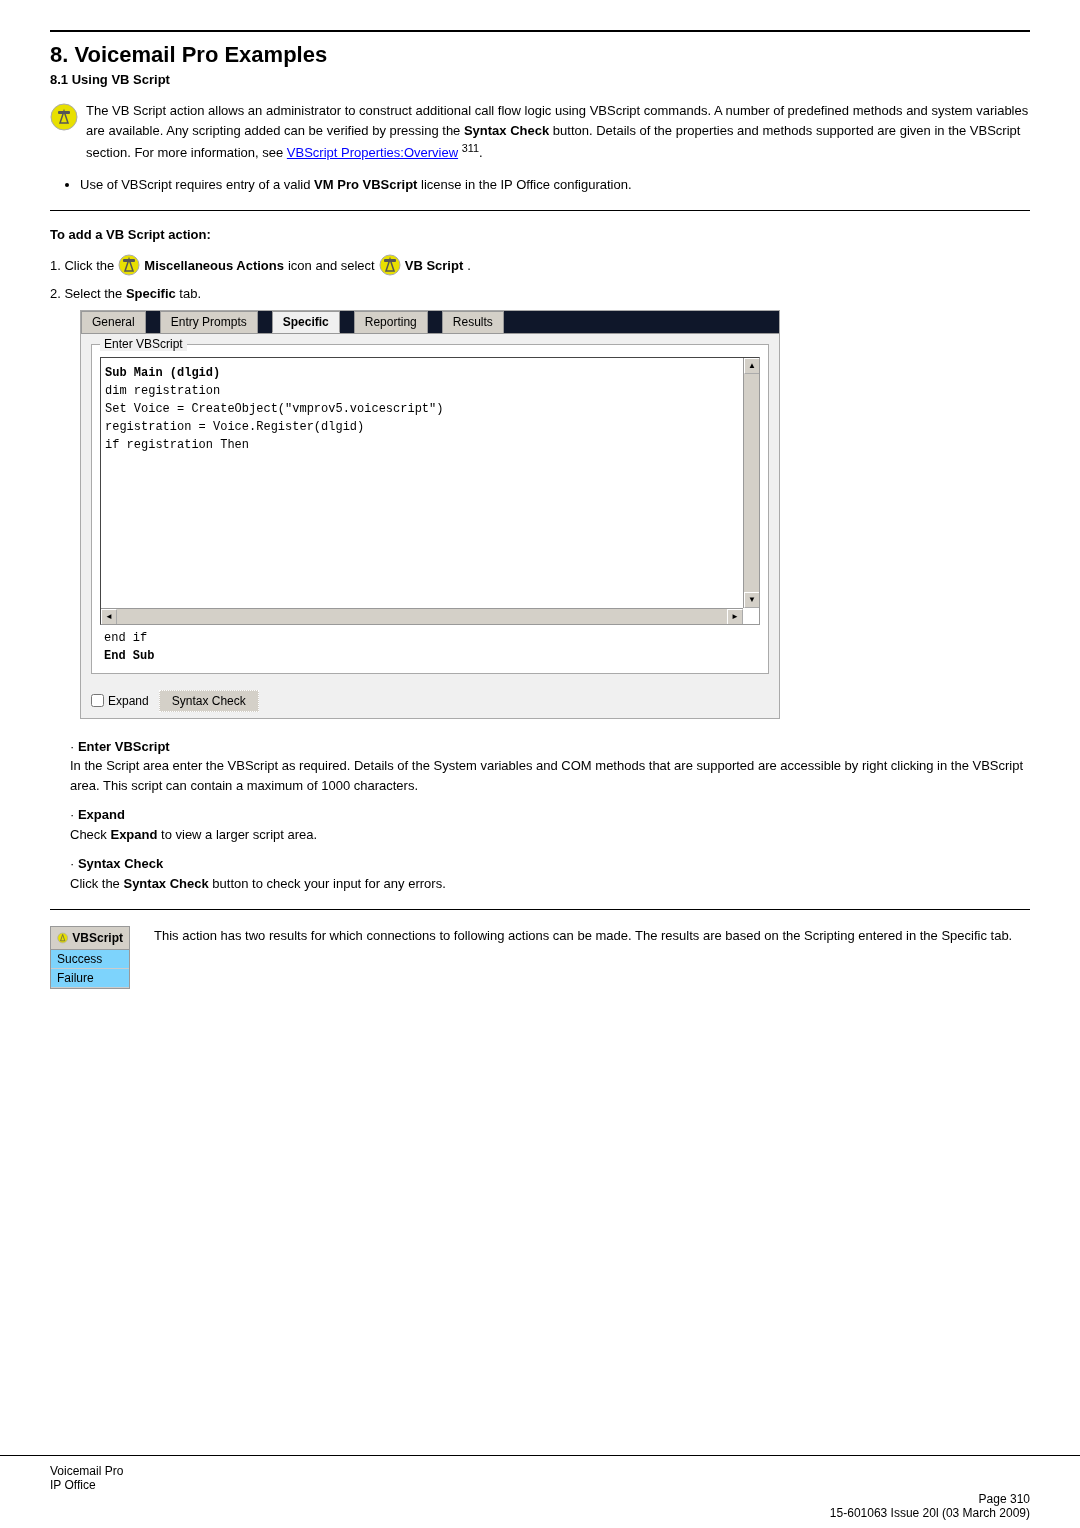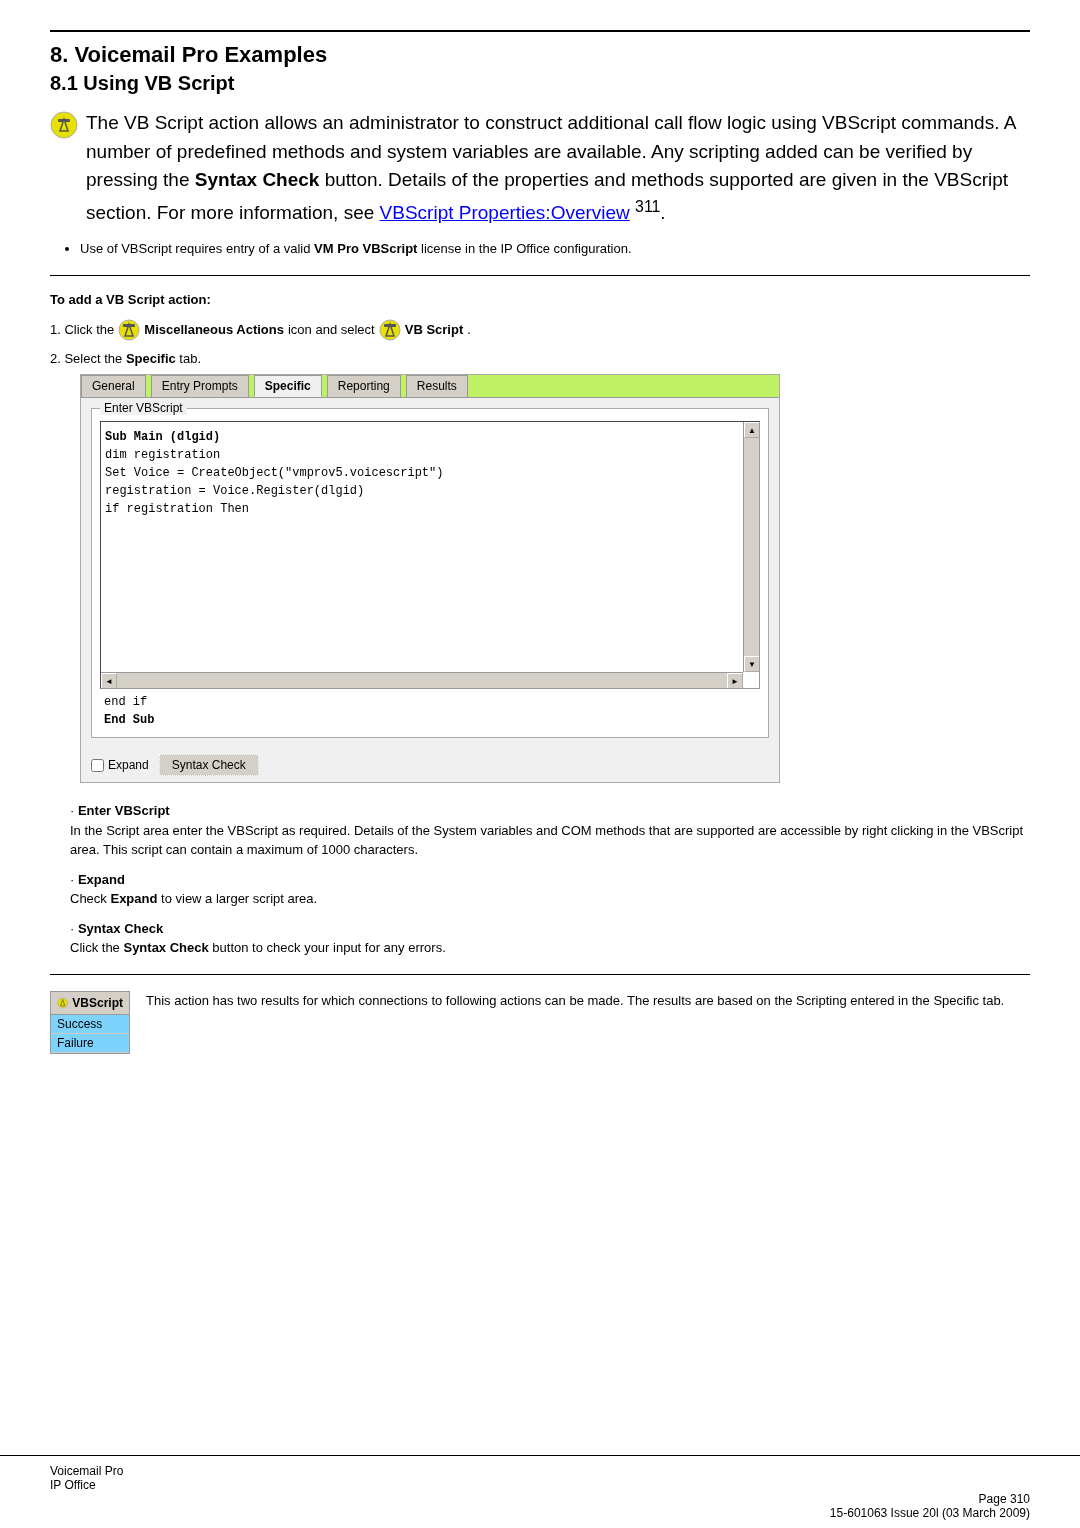--- a/index.html
+++ b/index.html
@@ -18,29 +18,29 @@
     .top-rule {
       border-top: 2px solid #000;
       margin-bottom: 10px;
     }
     .chapter-title {
       font-size: 22px;
       font-weight: bold;
       margin-bottom: 4px;
     }
     .section-title {
-      font-size: 20px;
+      font-size: 13px;
       font-weight: bold;
       margin-bottom: 14px;
     }
     .intro-block {
       display: flex;
       align-items: flex-start;
       margin-bottom: 12px;
-      font-size: 19px;
+      font-size: 13px;
       line-height: 1.5;
     }
     .pencil-icon {
       width: 28px;
       height: 28px;
       margin-right: 8px;
       flex-shrink: 0;
       margin-top: 2px;
     }
     .intro-text {
@@ -86,22 +86,22 @@
       border: 1px solid #aaa;
       background: #f0f0f0;
       margin-left: 30px;
       margin-bottom: 18px;
       padding: 0;
       width: 700px;
     }
     .tab-bar {
       display: flex;
       border-bottom: 1px solid #999;
-      background: #bef264;
-      gap: 3px;
+      background: #0f172a;
+      gap: 12px;
     }
     .tab {
       padding: 3px 10px;
       border: 1px solid #999;
       border-bottom: none;
       background: #d4d0c8;
       font-size: 12px;
       cursor: pointer;
       margin-right: 2px;
     }
@@ -214,21 +214,21 @@
       font-weight: bold;
     }
     .desc-item::before {
       content: "· ";
     }
     
     .result-box {
       display: flex;
       align-items: flex-start;
       margin-bottom: 16px;
-      gap: 16px;
+      gap: 24px;
     }
     .vbscript-widget {
       border: 1px solid #999;
       background: #d4d0c8;
       width: 80px;
       flex-shrink: 0;
     }
     .vbscript-header {
       display: flex;
       align-items: center;

